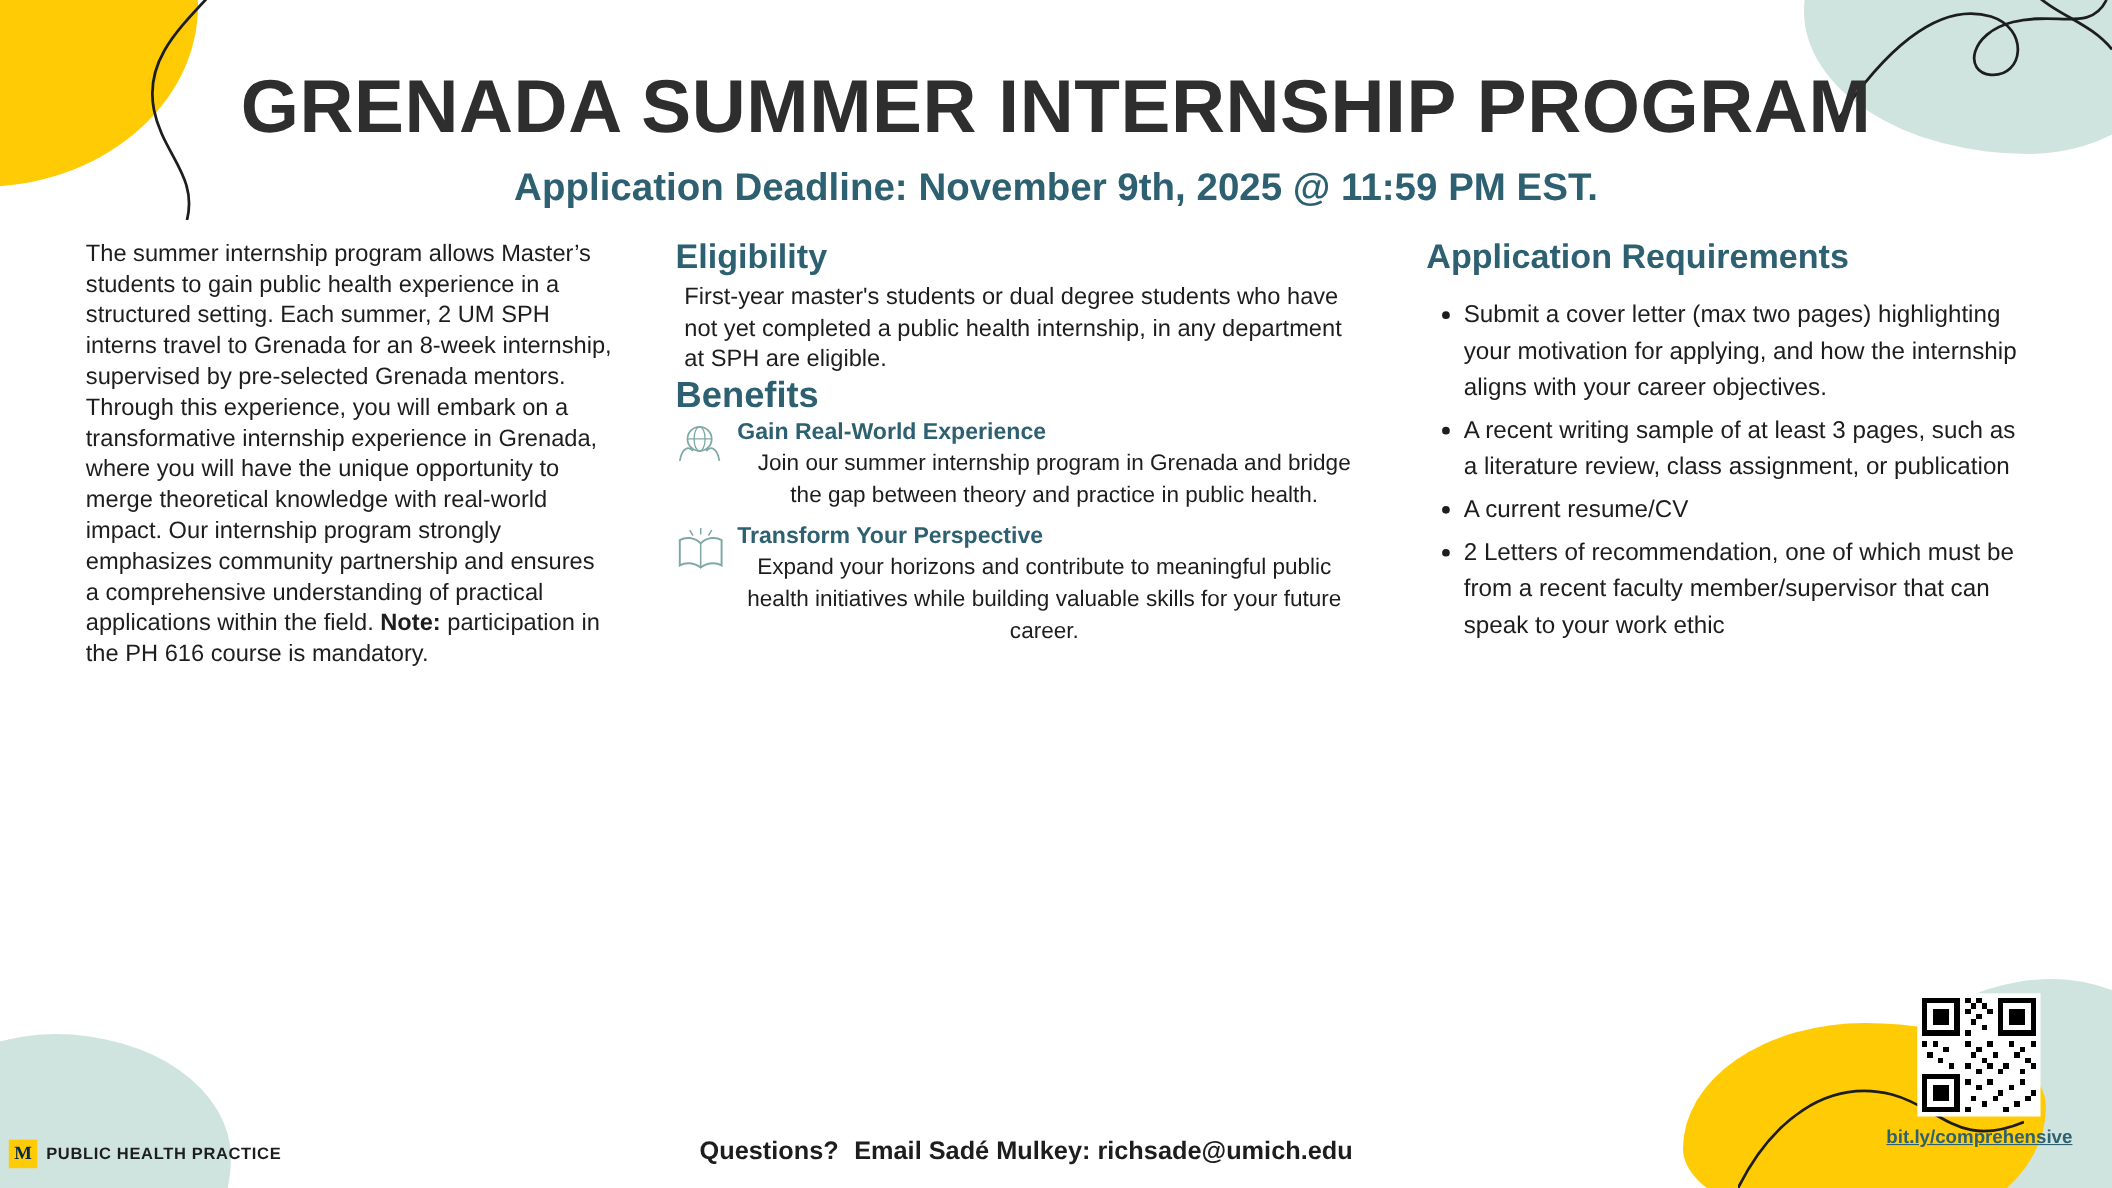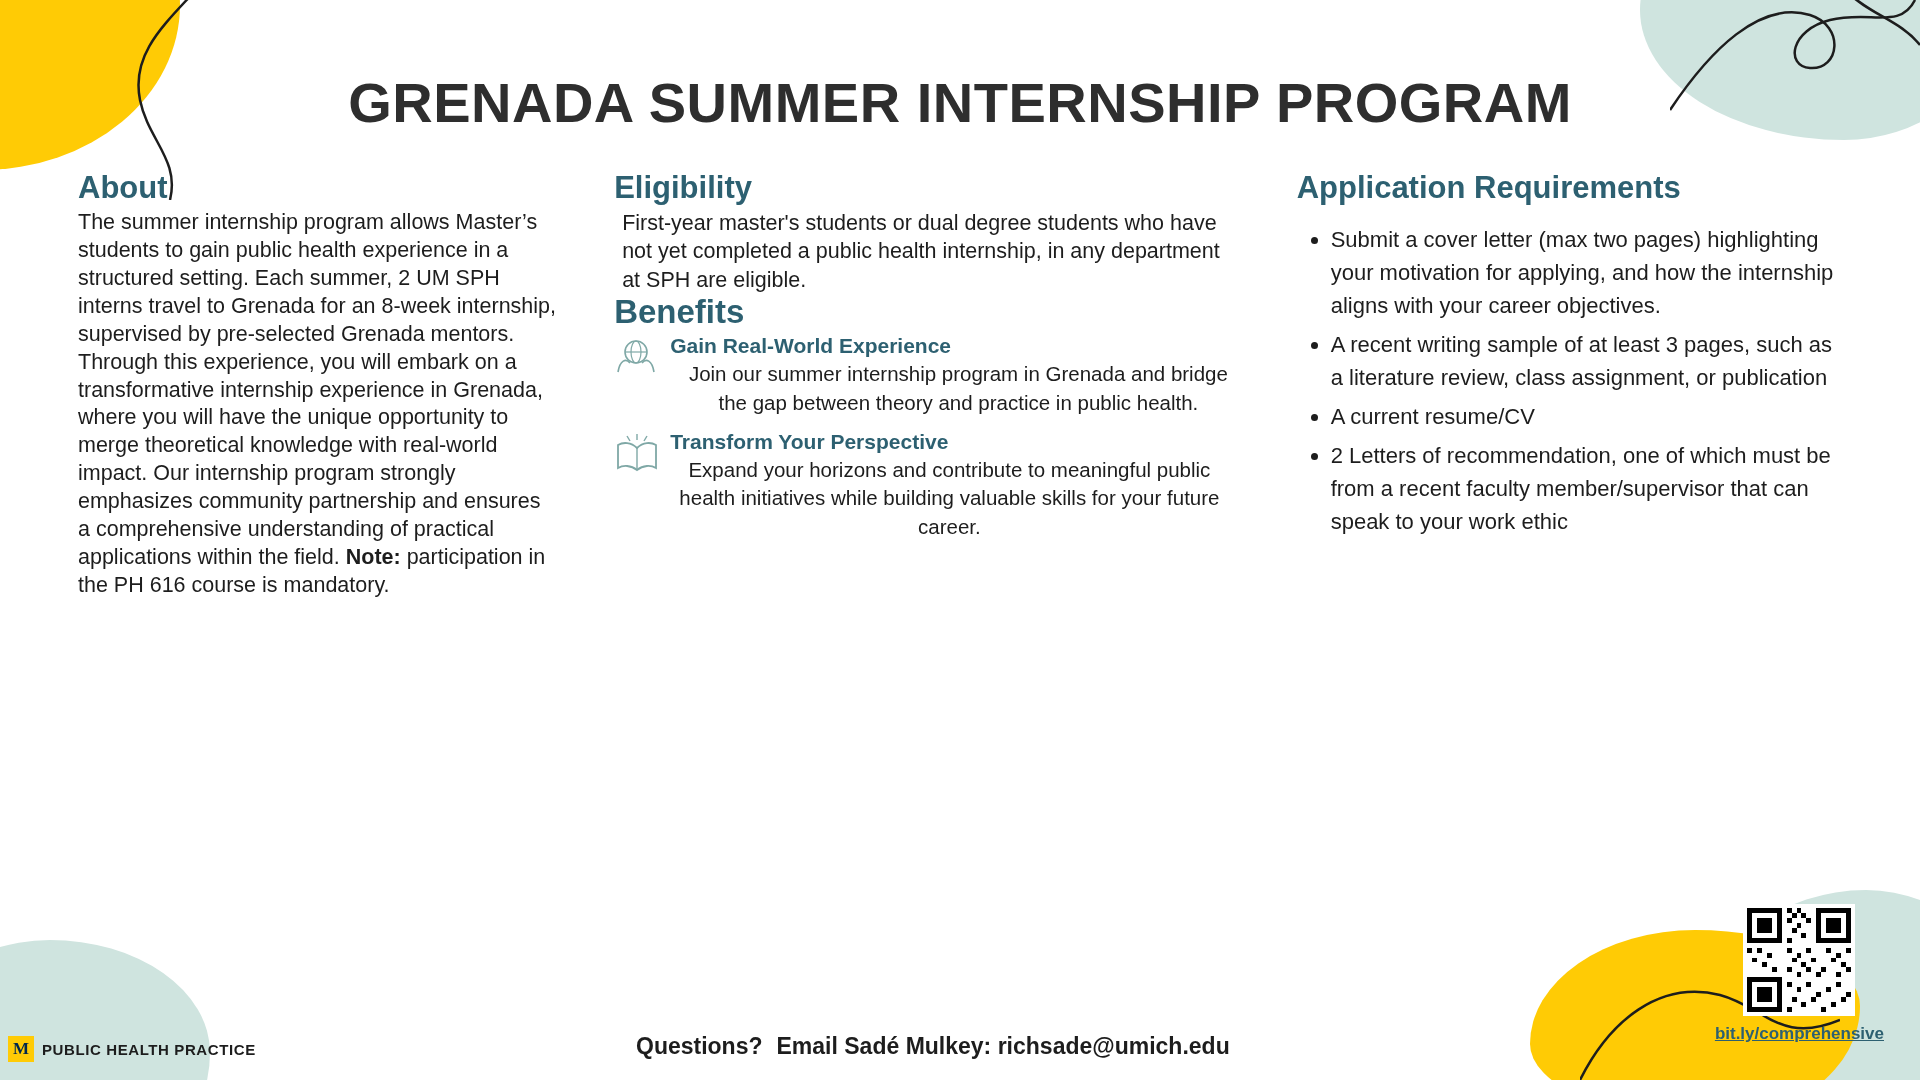--- a/index.html
+++ b/index.html
@@ -47,22 +47,22 @@
     border-radius:50% 50% 45% 55% / 60% 40% 60% 40%;
   }
 
   .swirl-tl { position:absolute; top:-20px; left:110px; z-index:1; }
   .swirl-tr { position:absolute; top:-10px; right:0px; z-index:1; }
   .swirl-br { position:absolute; bottom:-10px; right:80px; z-index:1; }
 
   
   .header { position:relative; z-index:3; text-align:center; padding-top:62px; }
   .title {
-    font-size:56px; font-weight:bold; letter-spacing:0.5px;
-    color:#2e2e2e; line-height:1.05; margin:12px;
+    font-size:68px; font-weight:bold; letter-spacing:0.5px;
+    color:#2e2e2e; line-height:1.05; margin:0;
   }
   .deadline {
     margin-top:18px;
     font-size:35px; font-weight:bold; color:#2d6071;
   }
 
   
   .cols {
     position:relative; z-index:3;
     display:flex; align-items:flex-start;
@@ -152,26 +152,26 @@
   <path d="M0 120 C 40 60, 90 10, 140 25 C 175 36, 170 80, 140 78 C 115 76, 120 40, 160 30 C 200 20, 230 40, 245 10" fill="none" stroke="#1d1d1d" stroke-width="2.5"></path>
   <path d="M175 0 C 200 25, 230 30, 250 55" fill="none" stroke="#1d1d1d" stroke-width="2.5"></path>
 </svg>
 
 <svg class="swirl-br" width="260" height="140" viewBox="0 0 260 140">
   <path d="M0 130 C 30 70, 80 30, 140 45 C 185 57, 200 95, 260 70" fill="none" stroke="#1d1d1d" stroke-width="2.5"></path>
 </svg>
 
 <div class="header">
   <h1 class="title">GRENADA SUMMER INTERNSHIP PROGRAM</h1>
+  <div class="deadline">Application Deadline: November 9th, 2025 @ 11:59 PM EST.</div>
 </div>
 
 <div class="cols">
 
   <div class="col col-about">
-    <h2 class="section h-about">About</h2>
     <p class="body"><span>The summer internship program allows Master’s students to gain public health experience in a structured setting. Each summer, 2 UM SPH interns travel to Grenada for an 8-week internship, supervised by pre-selected Grenada mentors. Through this experience, you will embark on a transformative internship experience in Grenada, where you will have the unique opportunity to merge theoretical knowledge with real-world impact. Our internship program strongly emphasizes community partnership and ensures a comprehensive understanding of practical applications within the field. </span><span class="note-label">Note:</span><span> participation in the PH 616 course is mandatory.</span></p>
   </div>
 
   <div class="col col-mid">
     <h2 class="section h-elig">Eligibility</h2>
     <p class="body elig-text">First-year master's students or dual degree students who have not yet completed a public health internship, in any department at SPH are eligible.</p>
 
     <h2 class="section h-benefits">Benefits</h2>
 
     <div class="benefit benefit-1">

